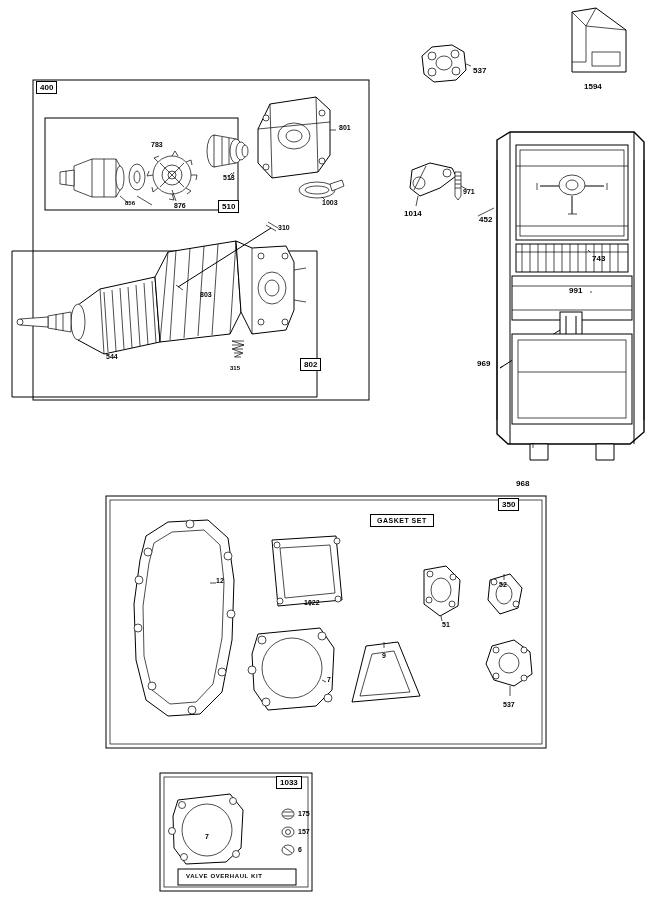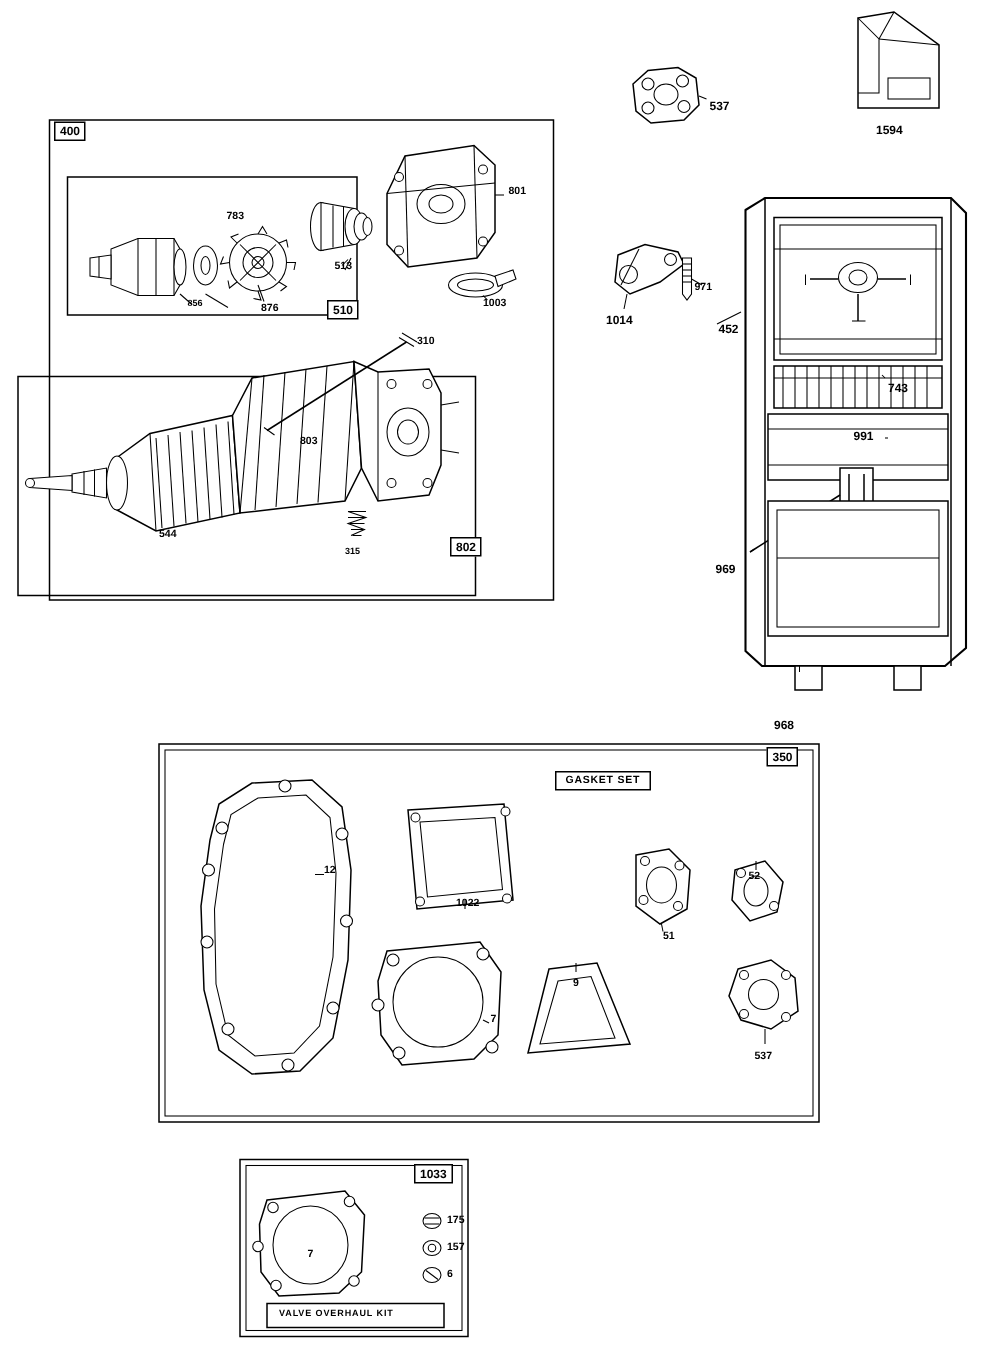--- a/index.html
+++ b/index.html
@@ -356,21 +356,21 @@
     <path class="thin" d="M284 847 L292 853"></path>
   </g>
 
   <rect class="fillw" x="178" y="869" width="118" height="16"></rect>
 
 </svg>
 
 <div class="boxlbl" style="left:36px;top:81px;">400</div>
 <div class="boxlbl" style="left:218px;top:200px;text-align:right;">510</div>
 <div class="boxlbl" style="left:300px;top:358px;">802</div>
-<div class="boxlbl" style="left:511px;top:498px;">350</div>
+<div class="boxlbl" style="left:498px;top:498px;">350</div>
 <div class="boxlbl" style="left:276px;top:776px;">1033</div>
 
 <div class="gsettitle" style="left:370px;top:514px;">GASKET SET</div>
 <div class="lbl xs" style="left:186px;top:873px;letter-spacing:.6px;">VALVE OVERHAUL KIT</div>
 
 <div class="lbl" style="left:473px;top:66px;">537</div>
 <div class="lbl" style="left:584px;top:82px;">1594</div>
 <div class="lbl sm" style="left:339px;top:124px;">801</div>
 <div class="lbl sm" style="left:151px;top:141px;">783</div>
 <div class="lbl sm" style="left:223px;top:174px;">513</div>
@@ -378,21 +378,21 @@
 <div class="lbl" style="left:479px;top:215px;">452</div>
 <div class="lbl sm" style="left:322px;top:199px;">1003</div>
 <div class="lbl" style="left:404px;top:209px;">1014</div>
 <div class="lbl xs" style="left:125px;top:200px;">856</div>
 <div class="lbl sm" style="left:174px;top:202px;">876</div>
 <div class="lbl sm" style="left:278px;top:224px;">310</div>
 <div class="lbl" style="left:592px;top:254px;">743</div>
 <div class="lbl" style="left:569px;top:286px;">991</div>
 <div class="lbl sm" style="left:200px;top:291px;">803</div>
 <div class="lbl sm" style="left:106px;top:353px;">544</div>
-<div class="lbl" style="left:477px;top:359px;margin-top:16px;">969</div>
+<div class="lbl" style="left:477px;top:359px;">969</div>
 <div class="lbl xs" style="left:230px;top:365px;">315</div>
 <div class="lbl" style="left:516px;top:447px;margin-top:32px;">968</div>
 <div class="lbl sm" style="left:216px;top:577px;">12</div>
 <div class="lbl sm" style="left:304px;top:599px;">1022</div>
 <div class="lbl sm" style="left:499px;top:581px;">52</div>
 <div class="lbl sm" style="left:442px;top:621px;">51</div>
 <div class="lbl sm" style="left:327px;top:676px;">7</div>
 <div class="lbl sm" style="left:382px;top:652px;">9</div>
 <div class="lbl sm" style="left:503px;top:701px;">537</div>
 <div class="lbl sm" style="left:205px;top:833px;">7</div>

